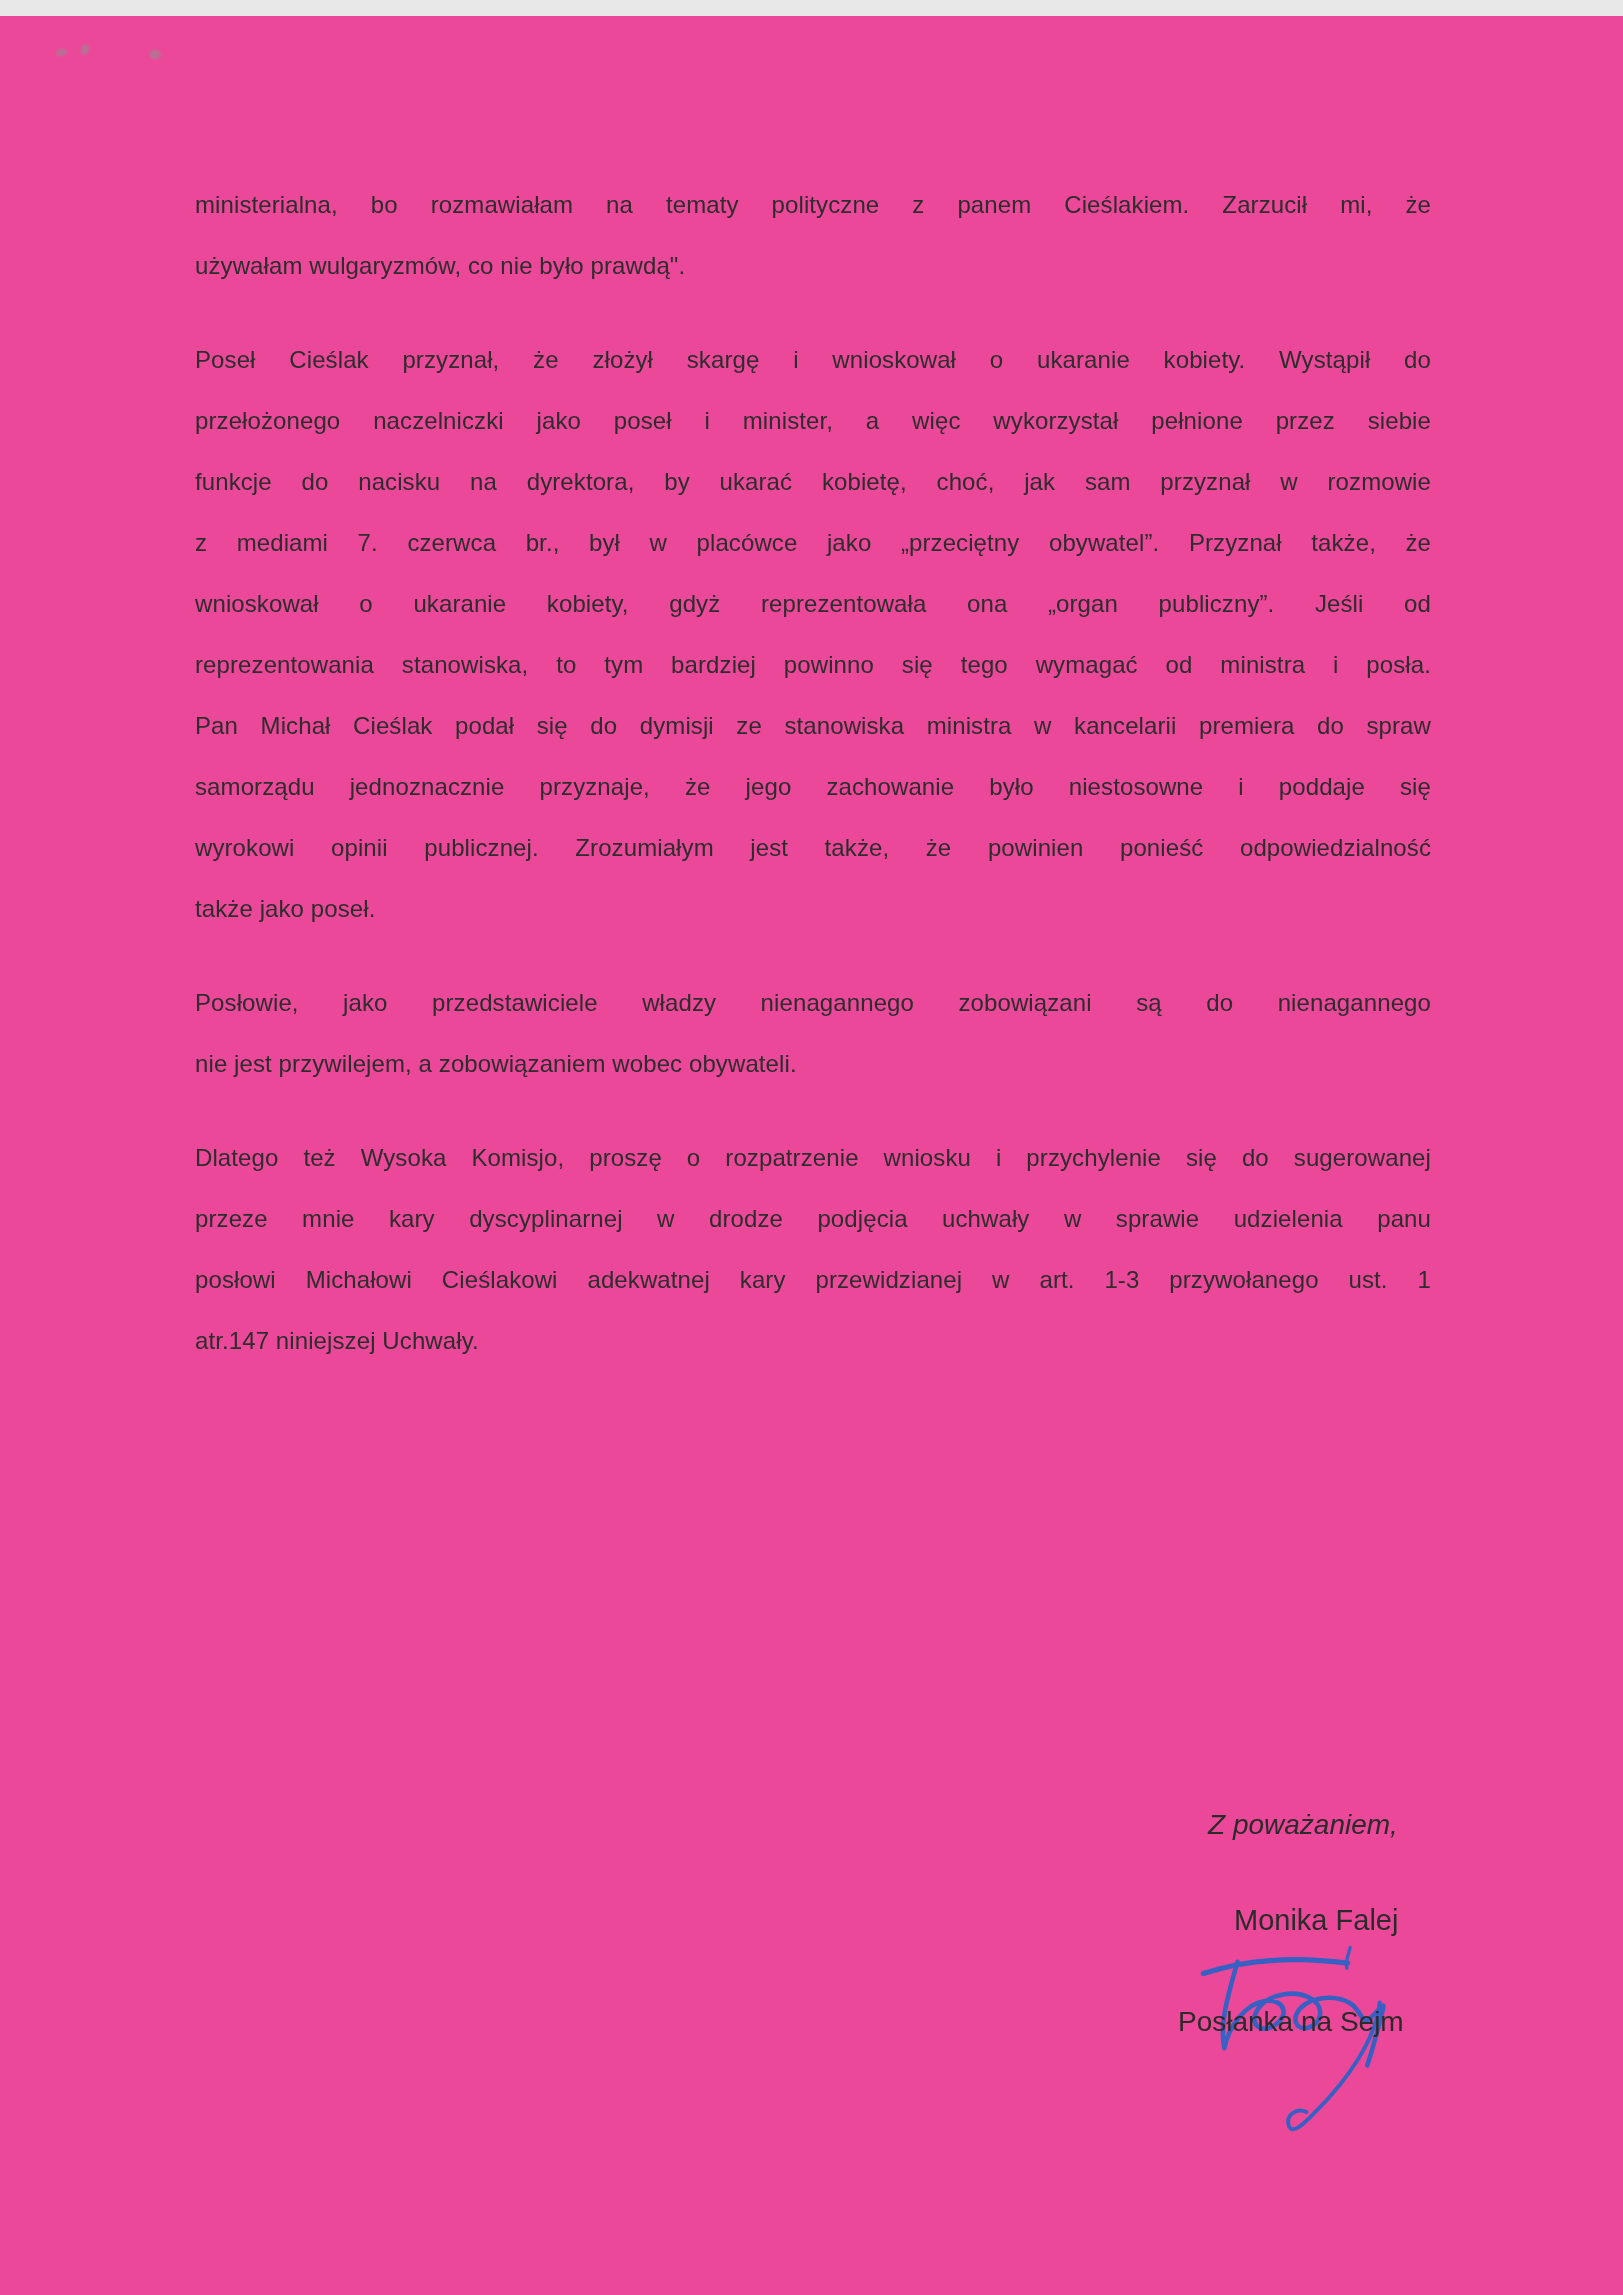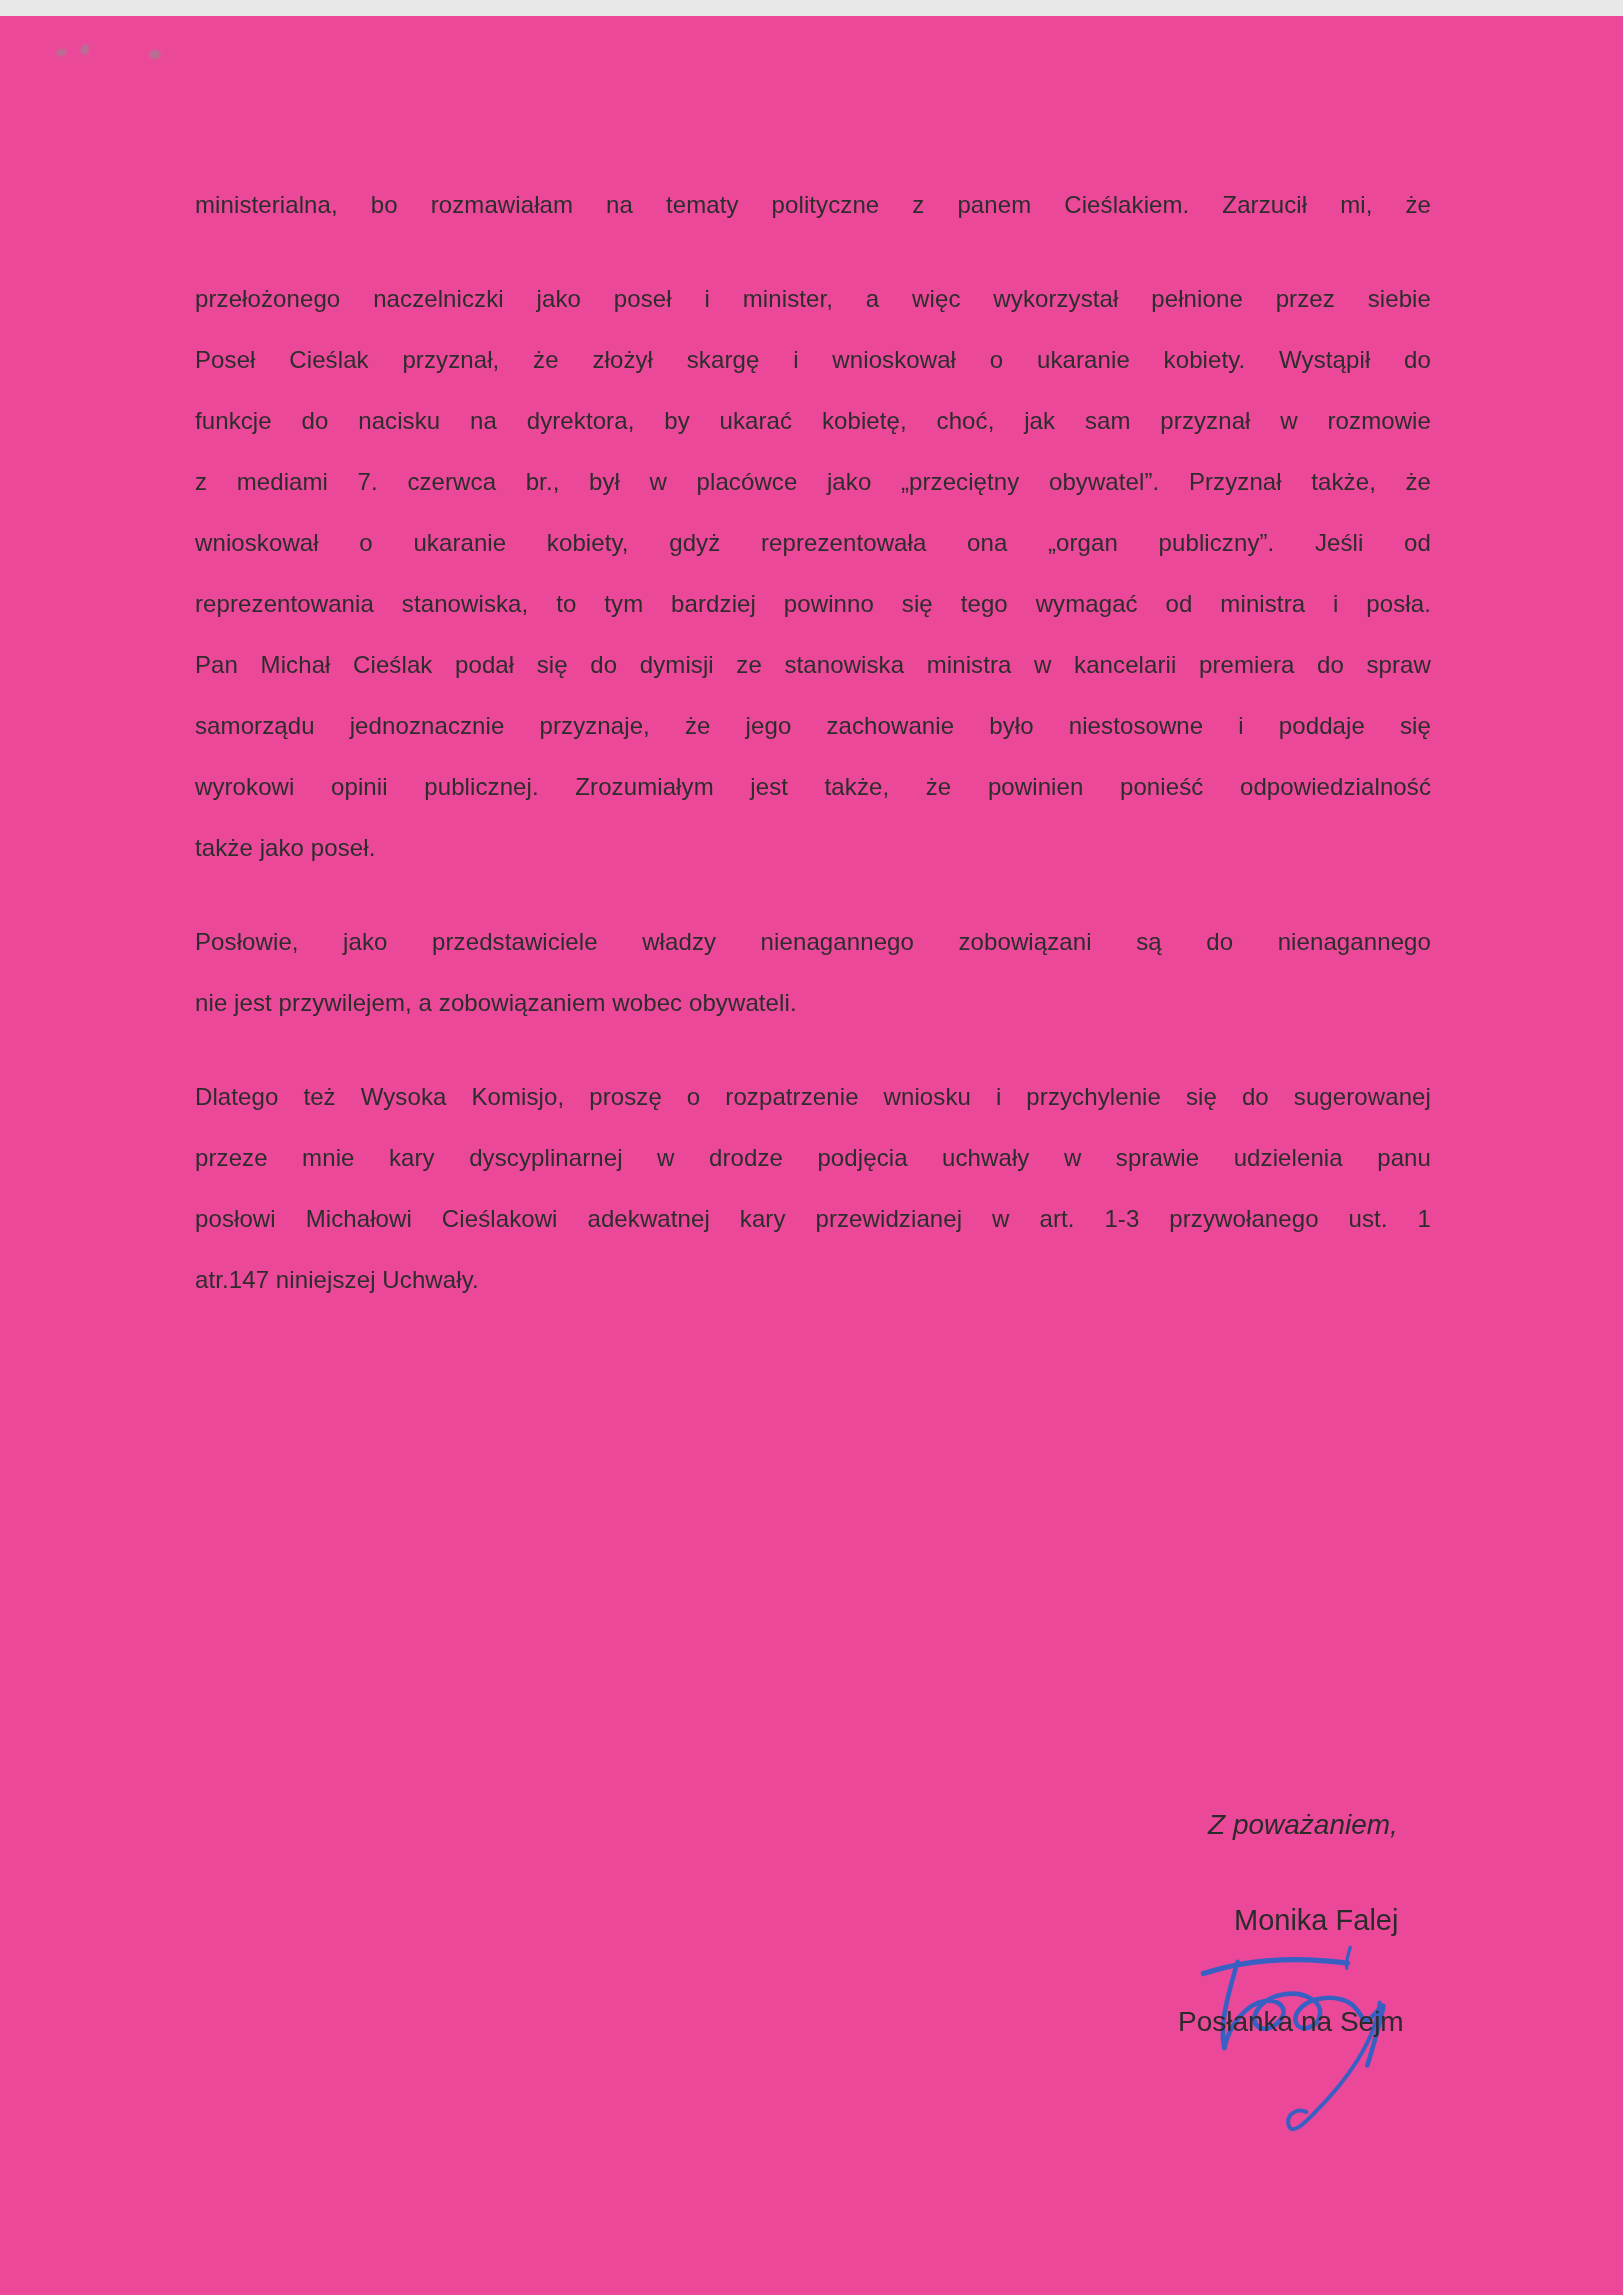--- a/index.html
+++ b/index.html
@@ -106,24 +106,25 @@
 
   <div class="scan-marks">
     <span class="m m1"></span>
     <span class="m m2"></span>
     <span class="m m3"></span>
   </div>
 
   <div class="body">
       <div class="para">
         <div class="line">ministerialna, bo rozmawiałam na tematy polityczne z panem Cieślakiem. Zarzucił mi, że</div>
+        <div class="line last">używałam wulgaryzmów, co nie było prawdą".</div>
       </div>
       <div class="para">
+        <div class="line">Poseł Cieślak przyznał, że złożył skargę i wnioskował o ukaranie kobiety. Wystąpił do</div>
         <div class="line">przełożonego naczelniczki jako poseł i minister, a więc wykorzystał pełnione przez siebie</div>
-        <div class="line">Poseł Cieślak przyznał, że złożył skargę i wnioskował o ukaranie kobiety. Wystąpił do</div>
         <div class="line">funkcje do nacisku na dyrektora, by ukarać kobietę, choć, jak sam przyznał w rozmowie</div>
         <div class="line">z mediami 7. czerwca br., był w placówce jako „przeciętny obywatel”. Przyznał także, że</div>
         <div class="line">wnioskował o ukaranie kobiety, gdyż reprezentowała ona „organ publiczny”. Jeśli od</div>
         <div class="line">reprezentowania stanowiska, to tym bardziej powinno się tego wymagać od ministra i posła.</div>
         <div class="line">Pan Michał Cieślak podał się do dymisji ze stanowiska ministra w kancelarii premiera do spraw</div>
         <div class="line">samorządu jednoznacznie przyznaje, że jego zachowanie było niestosowne i poddaje się</div>
         <div class="line">wyrokowi opinii publicznej. Zrozumiałym jest także, że powinien ponieść odpowiedzialność</div>
         <div class="line last">także jako poseł.</div>
       </div>
       <div class="para">

